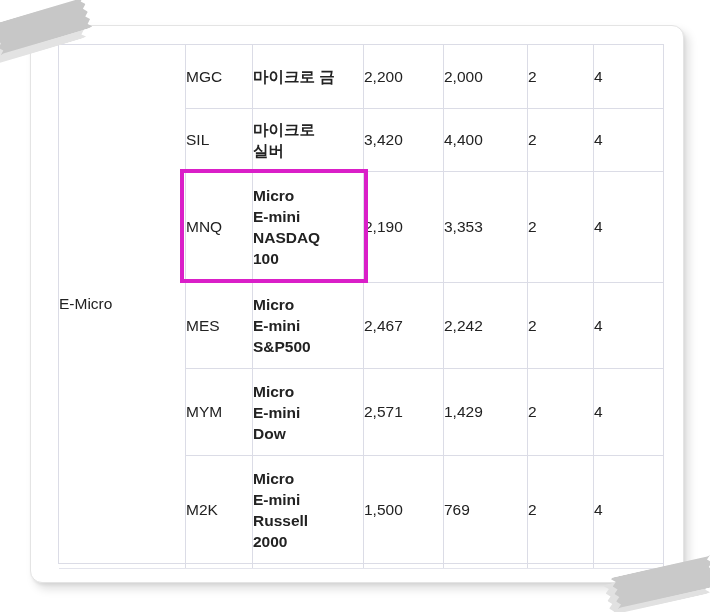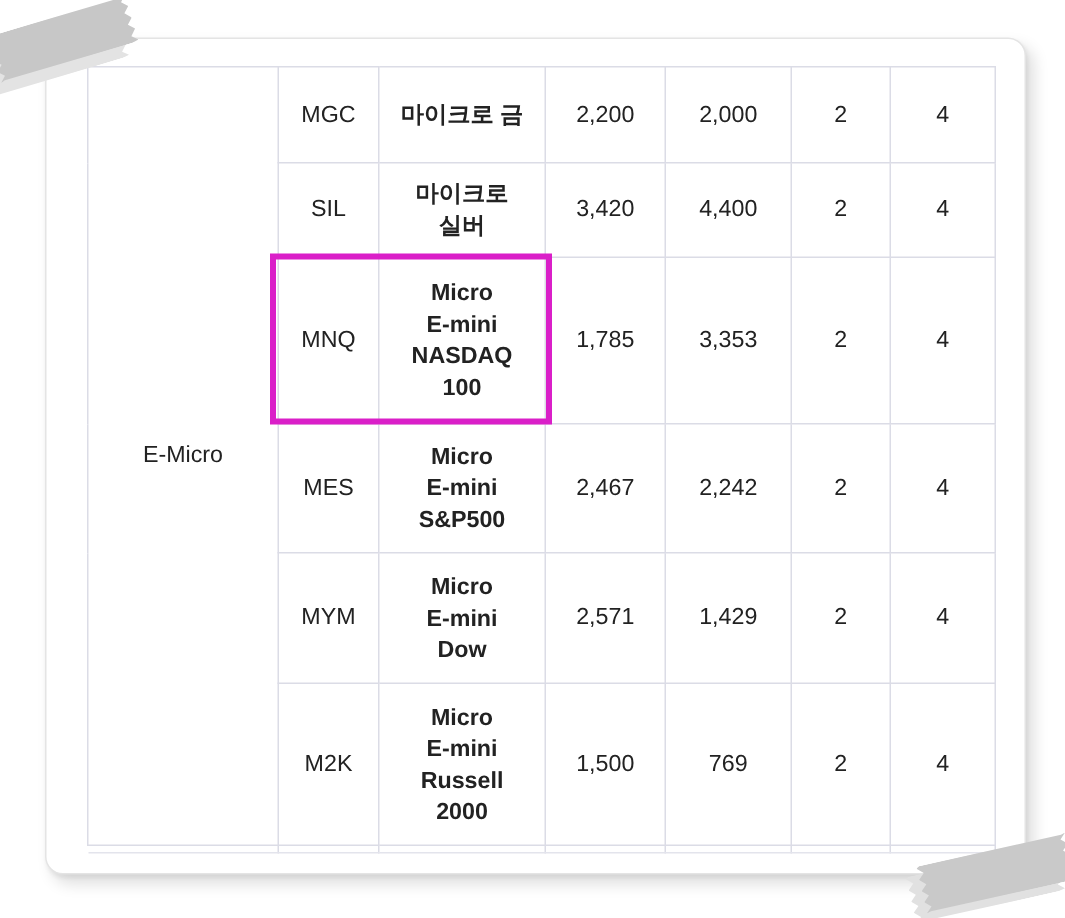--- a/index.html
+++ b/index.html
@@ -21,21 +21,21 @@
     box-shadow:5px 6px 10px rgba(0,0,0,0.13), 1px 2px 3px rgba(0,0,0,0.06);
   }
   
   table.futures{
     position:absolute;left:58px;top:44px;z-index:2;
     border-collapse:collapse;table-layout:fixed;width:605px;
     font-size:15.5px;color:#222;
   }
   table.futures td{
     border:1px solid var(--tbl-border);
-    text-align:center;vertical-align:middle;
+    vertical-align:middle;
     padding:0;overflow:hidden;
   }
   td.group-cell{border-left:none;border-top:none;padding-top:74px;}
   td.last-col{border-right:none;}
   tr.partial td{border-bottom:1px solid #e3e4ec;}
   td.name-cell{white-space:pre-line;line-height:21px;font-weight:bold;}
   
   .highlight-box{
     position:absolute;left:180px;top:169px;width:188px;height:114px;
     border:4px solid var(--highlight);box-sizing:border-box;
@@ -88,21 +88,21 @@
         <td>4,400</td>
         <td>2</td>
         <td class="last-col">4</td>
       </tr>
       <tr style="height:111px">
         <td>MNQ</td>
         <td class="name-cell">Micro
 E-mini
 NASDAQ
 100</td>
-        <td>1,785</td>
+        <td>2,190</td>
         <td>3,353</td>
         <td>2</td>
         <td class="last-col">4</td>
       </tr>
       <tr style="height:86px">
         <td>MES</td>
         <td class="name-cell">Micro
 E-mini
 S&amp;P500</td>
         <td>2,467</td>

